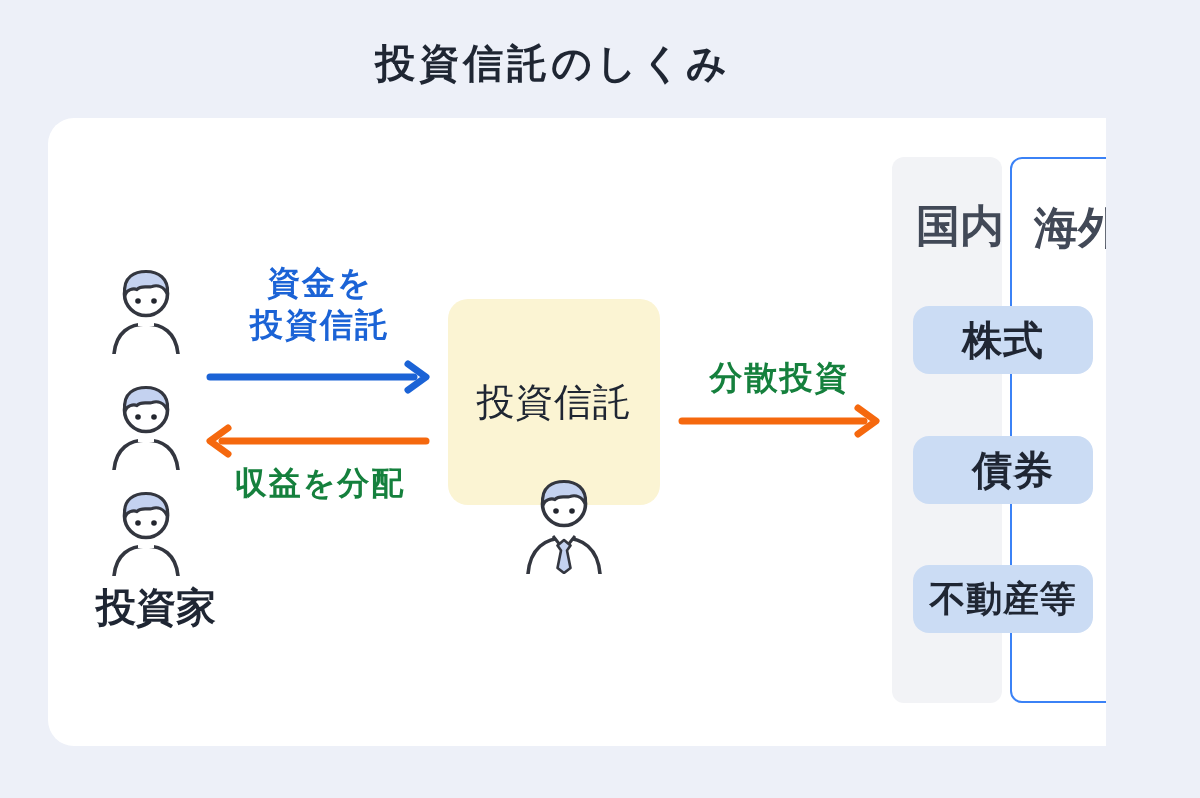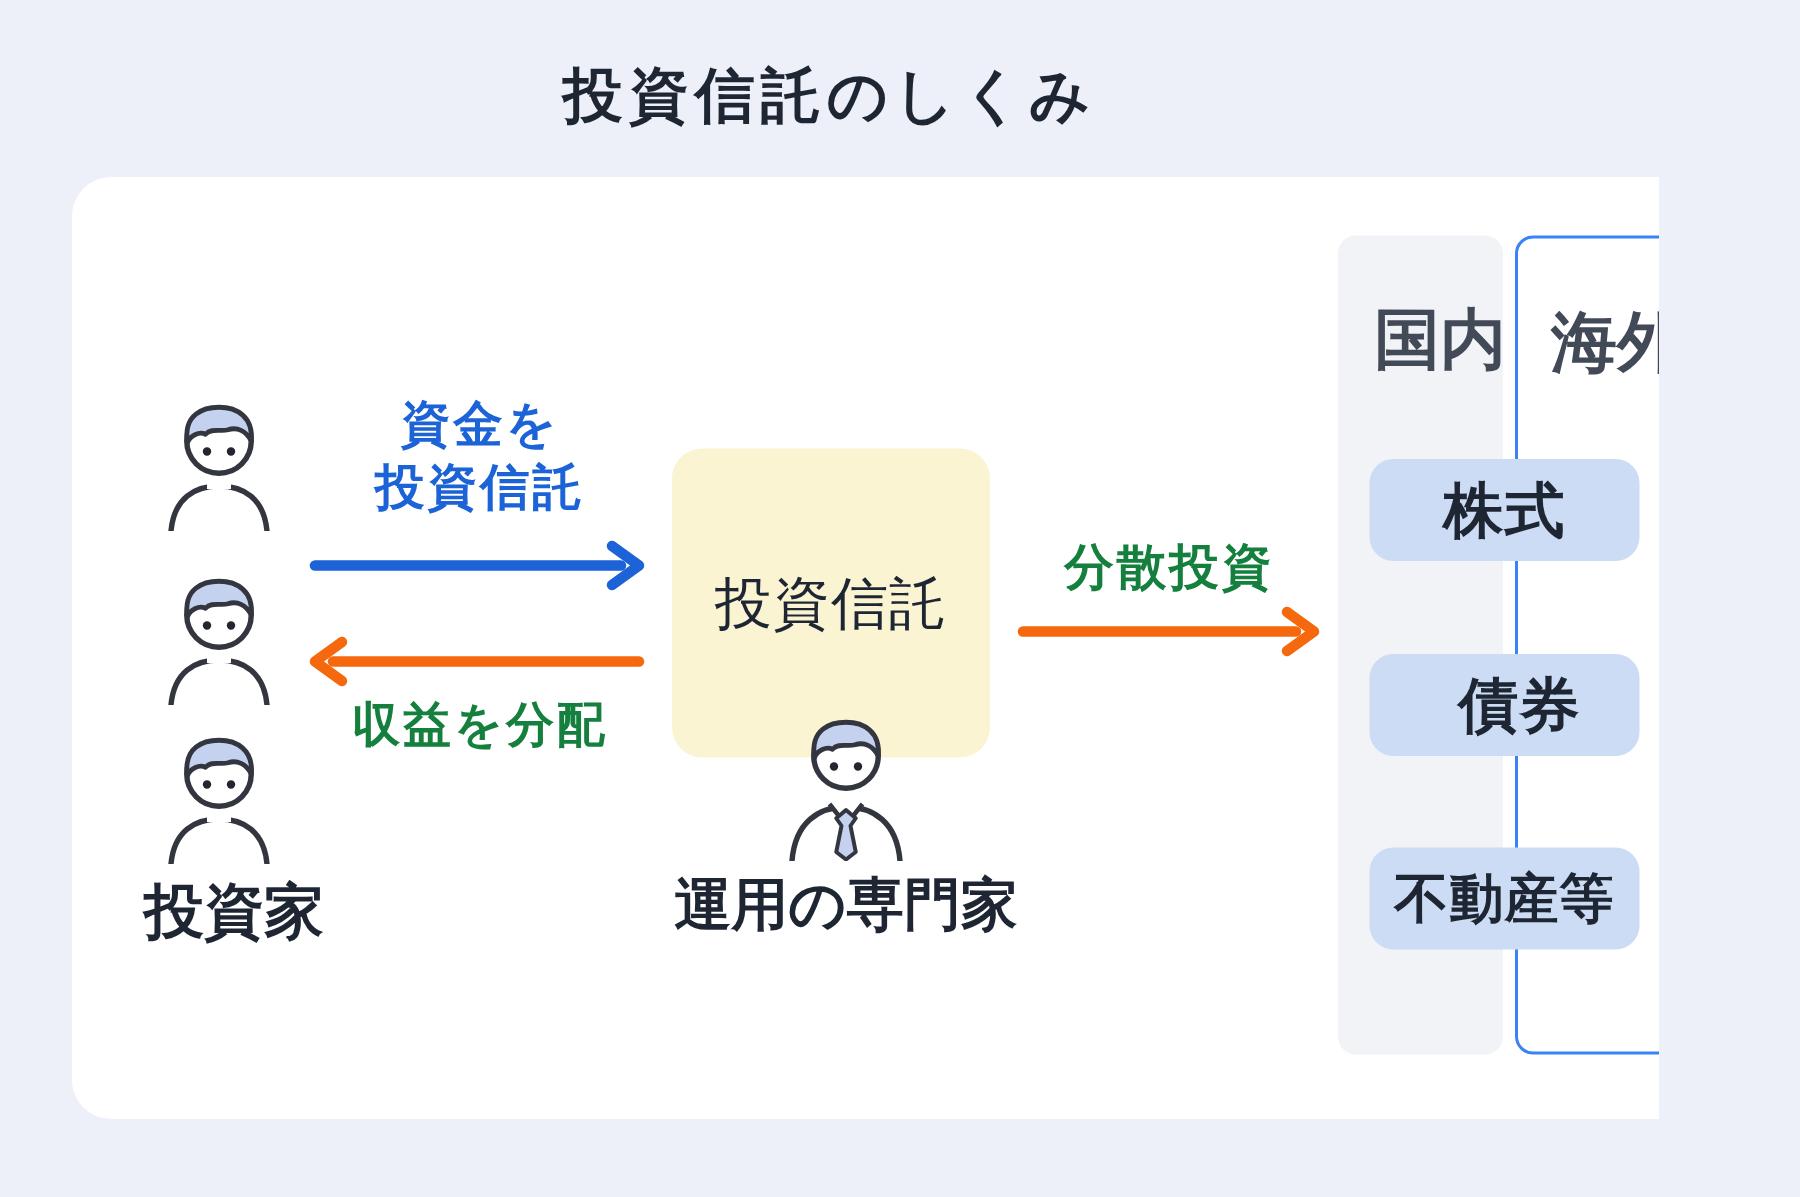--- a/index.html
+++ b/index.html
@@ -187,21 +187,20 @@
   <svg class="person" style="left:520px; top:474px; width:88px; height:100px;" viewBox="0 0 88 100">
     <path d="M8,100 C10,74 26,64 44,64 C62,64 78,74 80,100" fill="#ffffff" stroke="#33363f" stroke-width="3.6" stroke-linecap="round"></path>
     <path d="M33,62 L44,76 L55,62" fill="#ffffff" stroke="#33363f" stroke-width="3" stroke-linejoin="round"></path>
     <path d="M44,66 L37.5,71.5 L41,76.5 L37.5,94 L44,99 L50.5,94 L47,76.5 L50.5,71.5 Z" fill="#c4d2f0" stroke="#33363f" stroke-width="2.6" stroke-linejoin="round"></path>
     <rect x="36" y="48" width="16" height="12" fill="#ffffff"></rect>
     <circle cx="44" cy="30" r="21.5" fill="#ffffff" stroke="#33363f" stroke-width="3.6"></circle>
     <path d="M23,31 C20,12 34,7.5 44,7.5 C56,7.5 67,14 65.5,30 C62,23 56,20.5 50,22.5 C45,24 39,21 35,25.5 C31,23.5 25,26 23,31 Z" fill="#c4d2f0" stroke="#33363f" stroke-width="3.2" stroke-linejoin="round"></path>
     <circle cx="36" cy="37" r="2.8" fill="#23262e"></circle>
     <circle cx="52" cy="37" r="2.8" fill="#23262e"></circle>
   </svg>
-  <div class="manager-label">運用の専門家</div>
 
   <div class="flow-label flow-orange diversify-label">分散投資</div>
   <svg class="arrow-svg" style="left:680px; top:406px; width:200px; height:30px;" viewBox="0 0 200 30">
     <line x1="2" y1="15" x2="184" y2="15" stroke="#f5680e" stroke-width="7" stroke-linecap="round"></line>
     <path d="M178,2 L196,15 L178,28" fill="none" stroke="#f5680e" stroke-width="7" stroke-linecap="round" stroke-linejoin="round"></path>
   </svg>
 
   <div class="col col-domestic">
     <div class="col-header">国内</div>
   </div>

